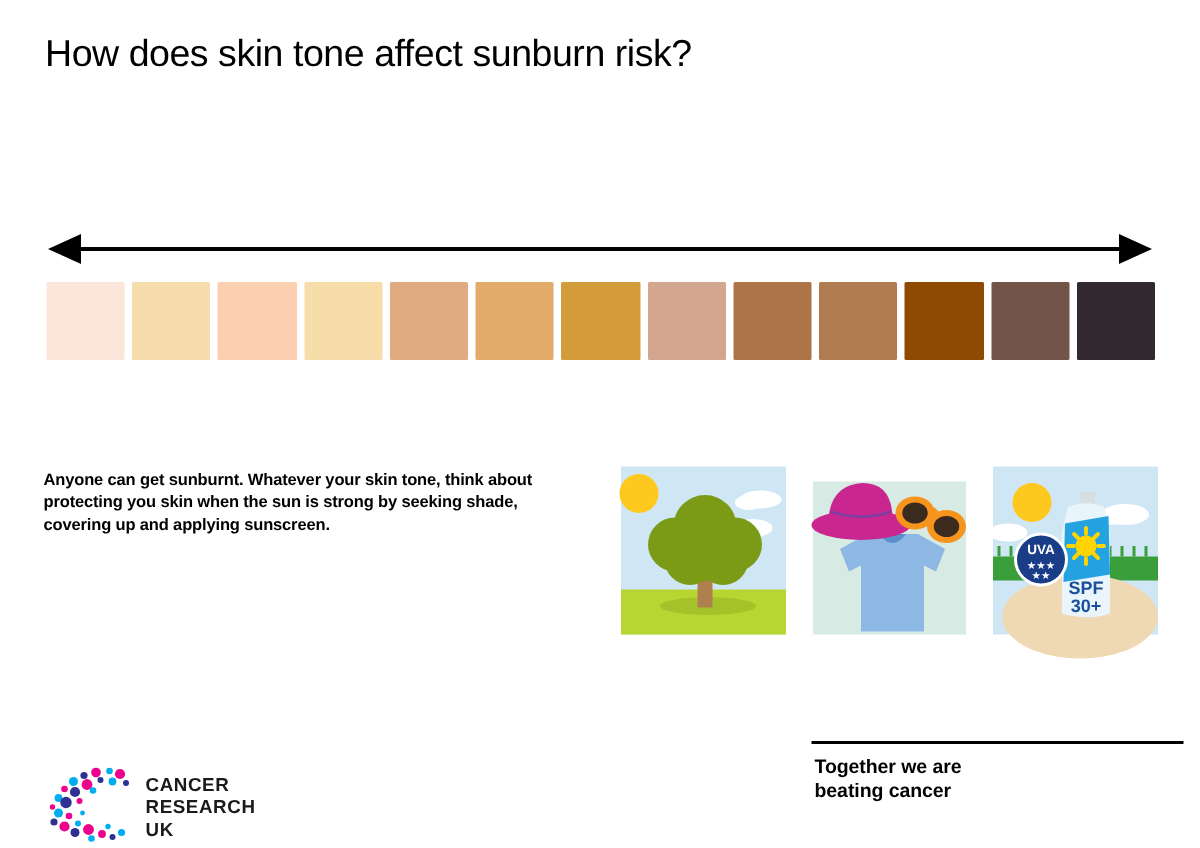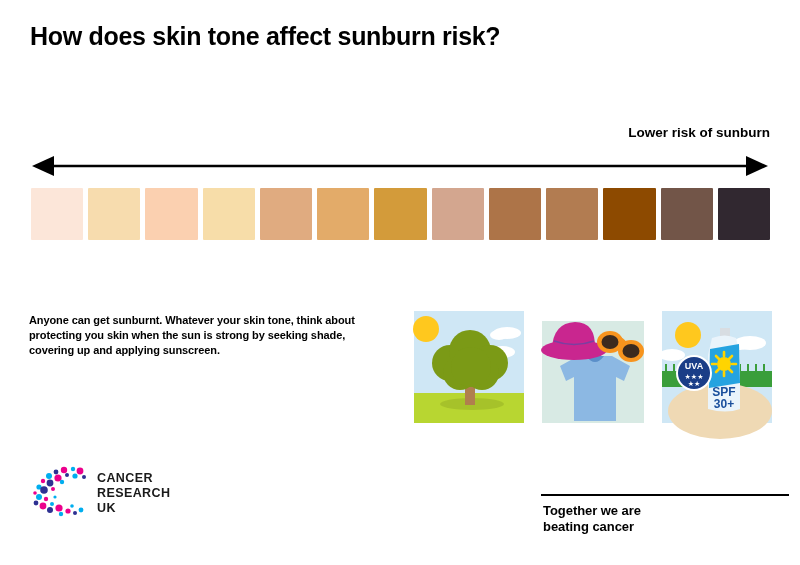--- a/index.html
+++ b/index.html
@@ -15,21 +15,21 @@
     color: #000000;
     overflow: hidden;
   }
 
   
   .page-title {
     position: absolute;
     left: 30px;
     top: 22px;
     font-size: 25px;
-    font-weight: 700;
+    font-weight: 400;
     letter-spacing: -0.3px;
     color: #000;
     white-space: nowrap;
   }
 
   
   .scale-labels {
     position: absolute;
     left: 30px;
     right: 30px;
@@ -103,21 +103,21 @@
   }
   .panel svg { display: block; overflow: visible; }
   .panel-shade   { left: 0px; }
   .panel-cover   { left: 124px; }
   .panel-screen  { left: 248px; }
 
   
   .logo {
     position: absolute;
     left: 31px;
-    top: 466px;
+    top: 511px;
     width: 160px;
     height: 52px;
   }
   .logo svg { display: block; }
 
   .strapline-rule {
     position: absolute;
     left: 541px;
     top: 494px;
     width: 248px;
@@ -135,21 +135,20 @@
     letter-spacing: -0.05px;
     white-space: pre-line;
   }
 </style>
 </head>
 <body style="background: rgb(255, 255, 255);">
 
 <div class="page-title">How does skin tone affect sunburn risk?</div>
 
 <div class="scale-labels">
-  <div class="scale-label right">Lower risk of sunburn</div>
 </div>
 
 <div class="arrow-wrap">
   <svg width="740" height="20" viewBox="0 0 740 20">
     <line x1="18" y1="10" x2="722" y2="10" stroke="#000" stroke-width="2.6"></line>
     <polygon points="2,10 24,0 24,20" fill="#000"></polygon>
     <polygon points="738,10 716,0 716,20" fill="#000"></polygon>
   </svg>
 </div>
 

